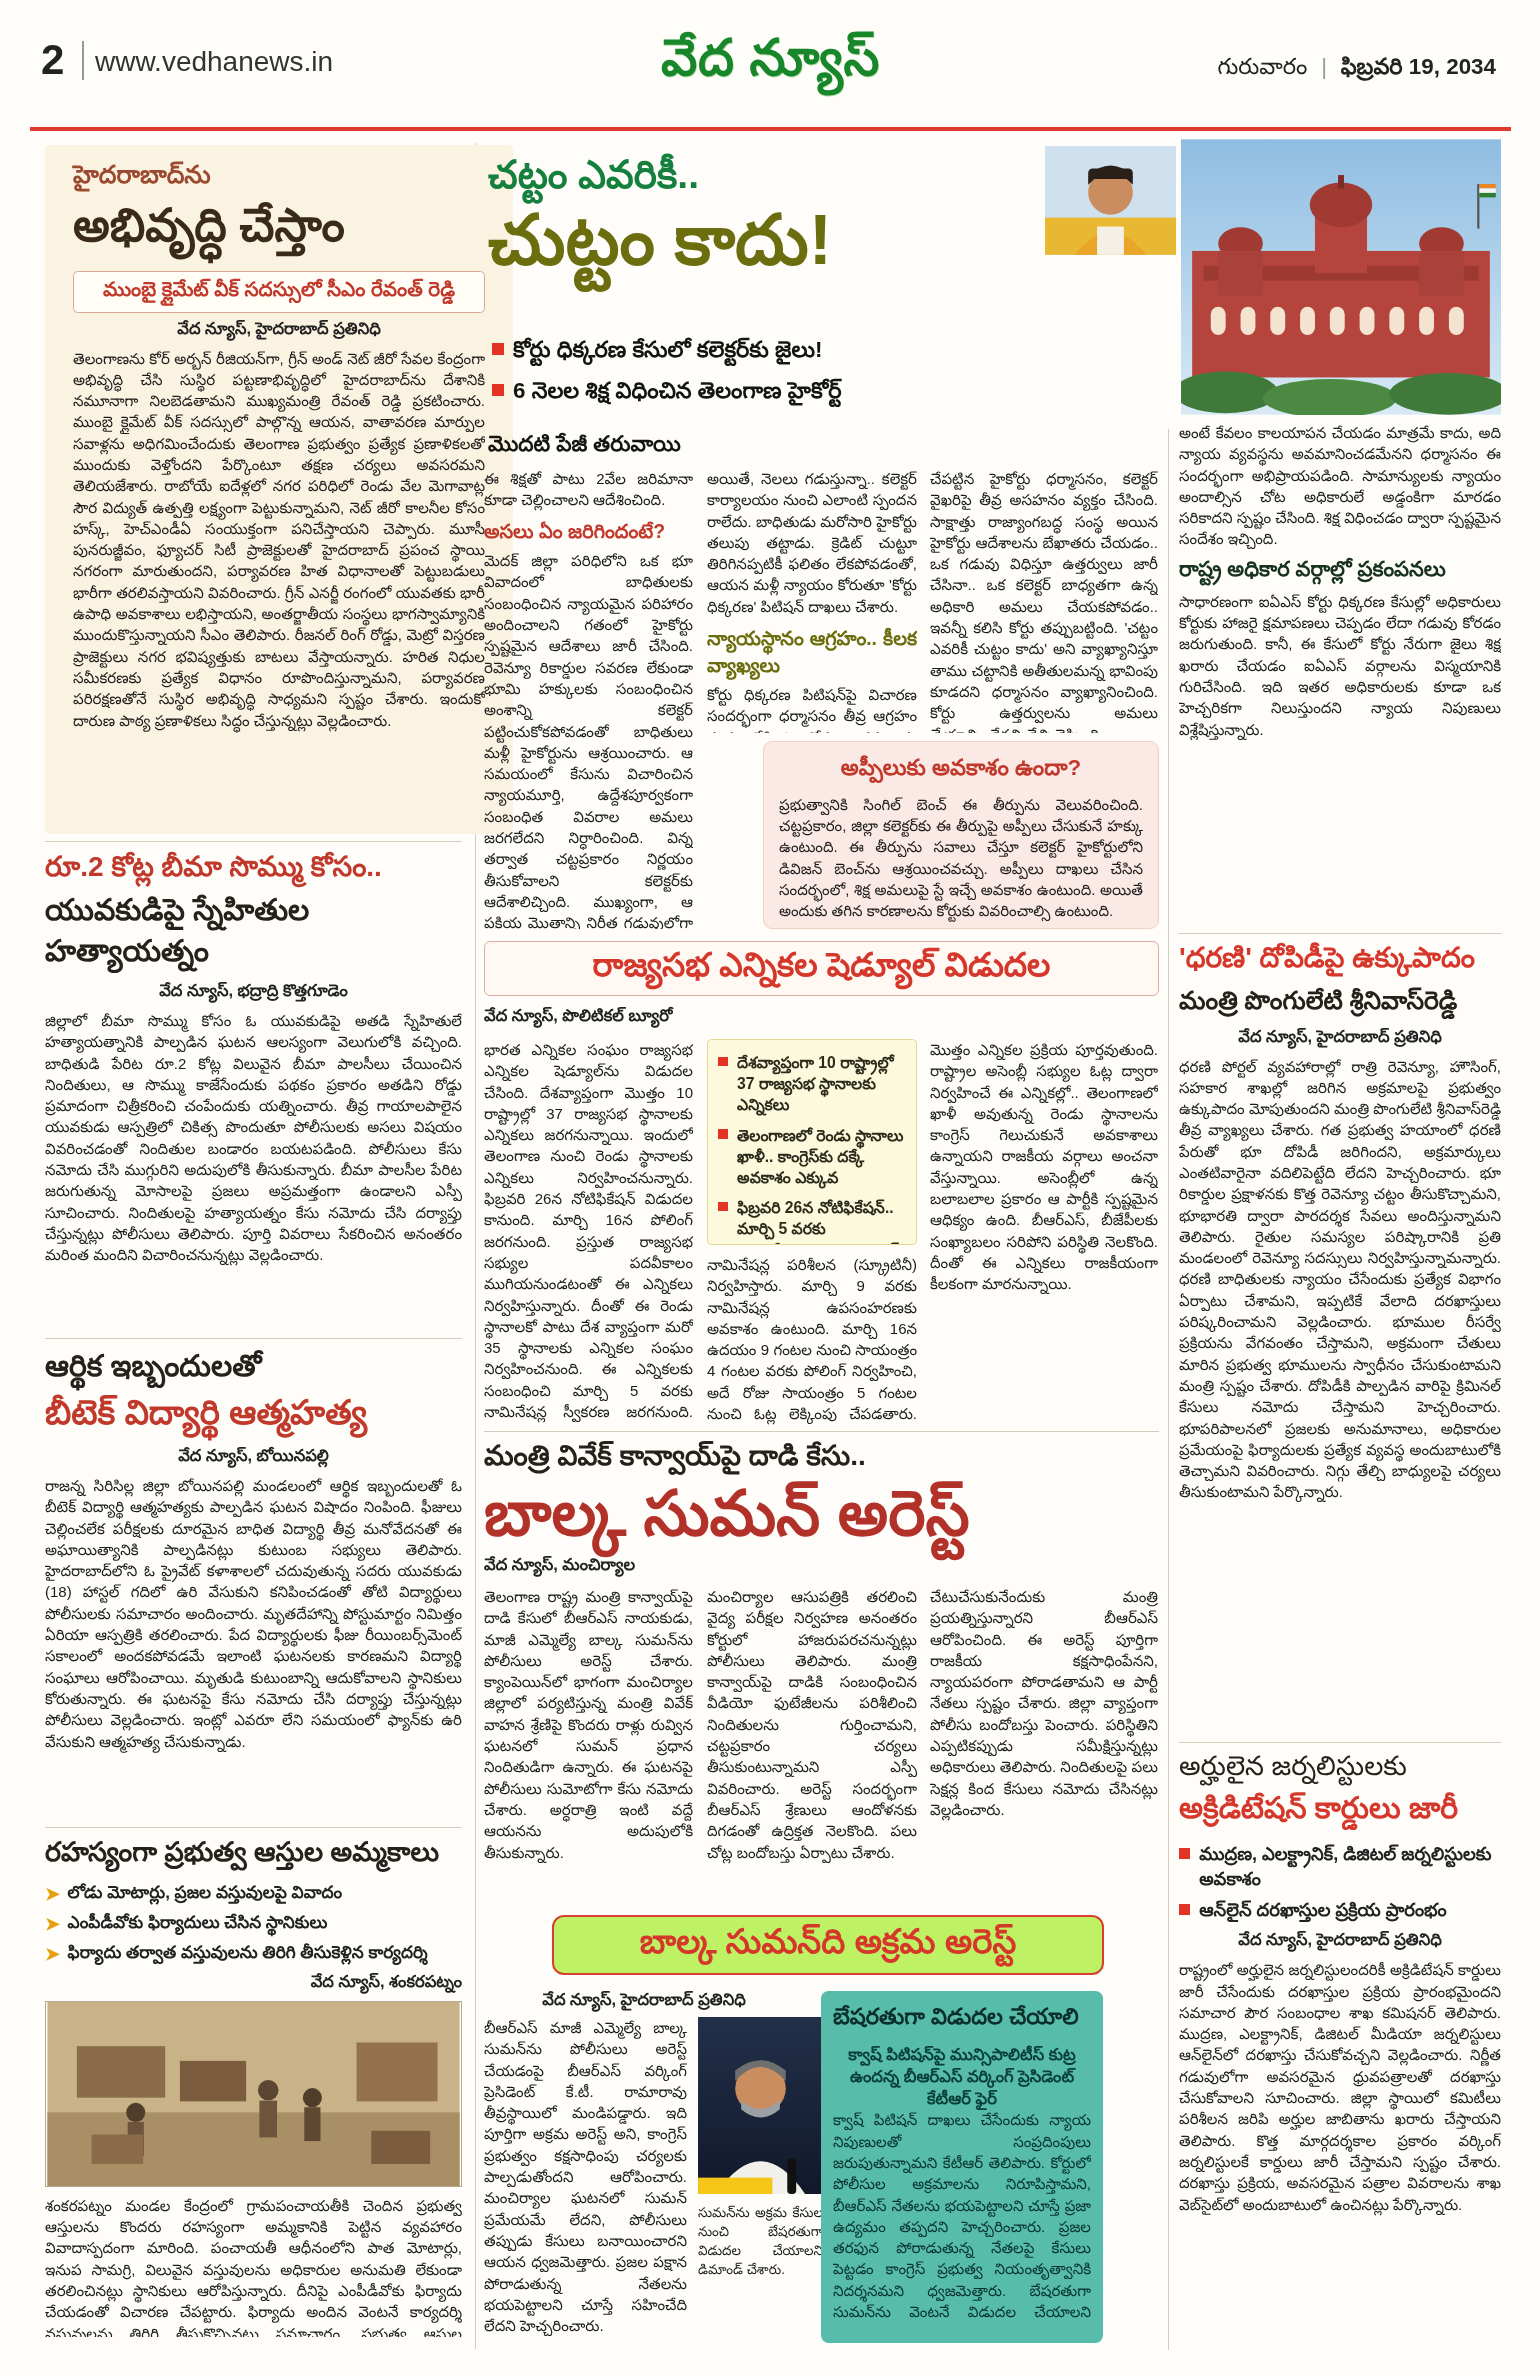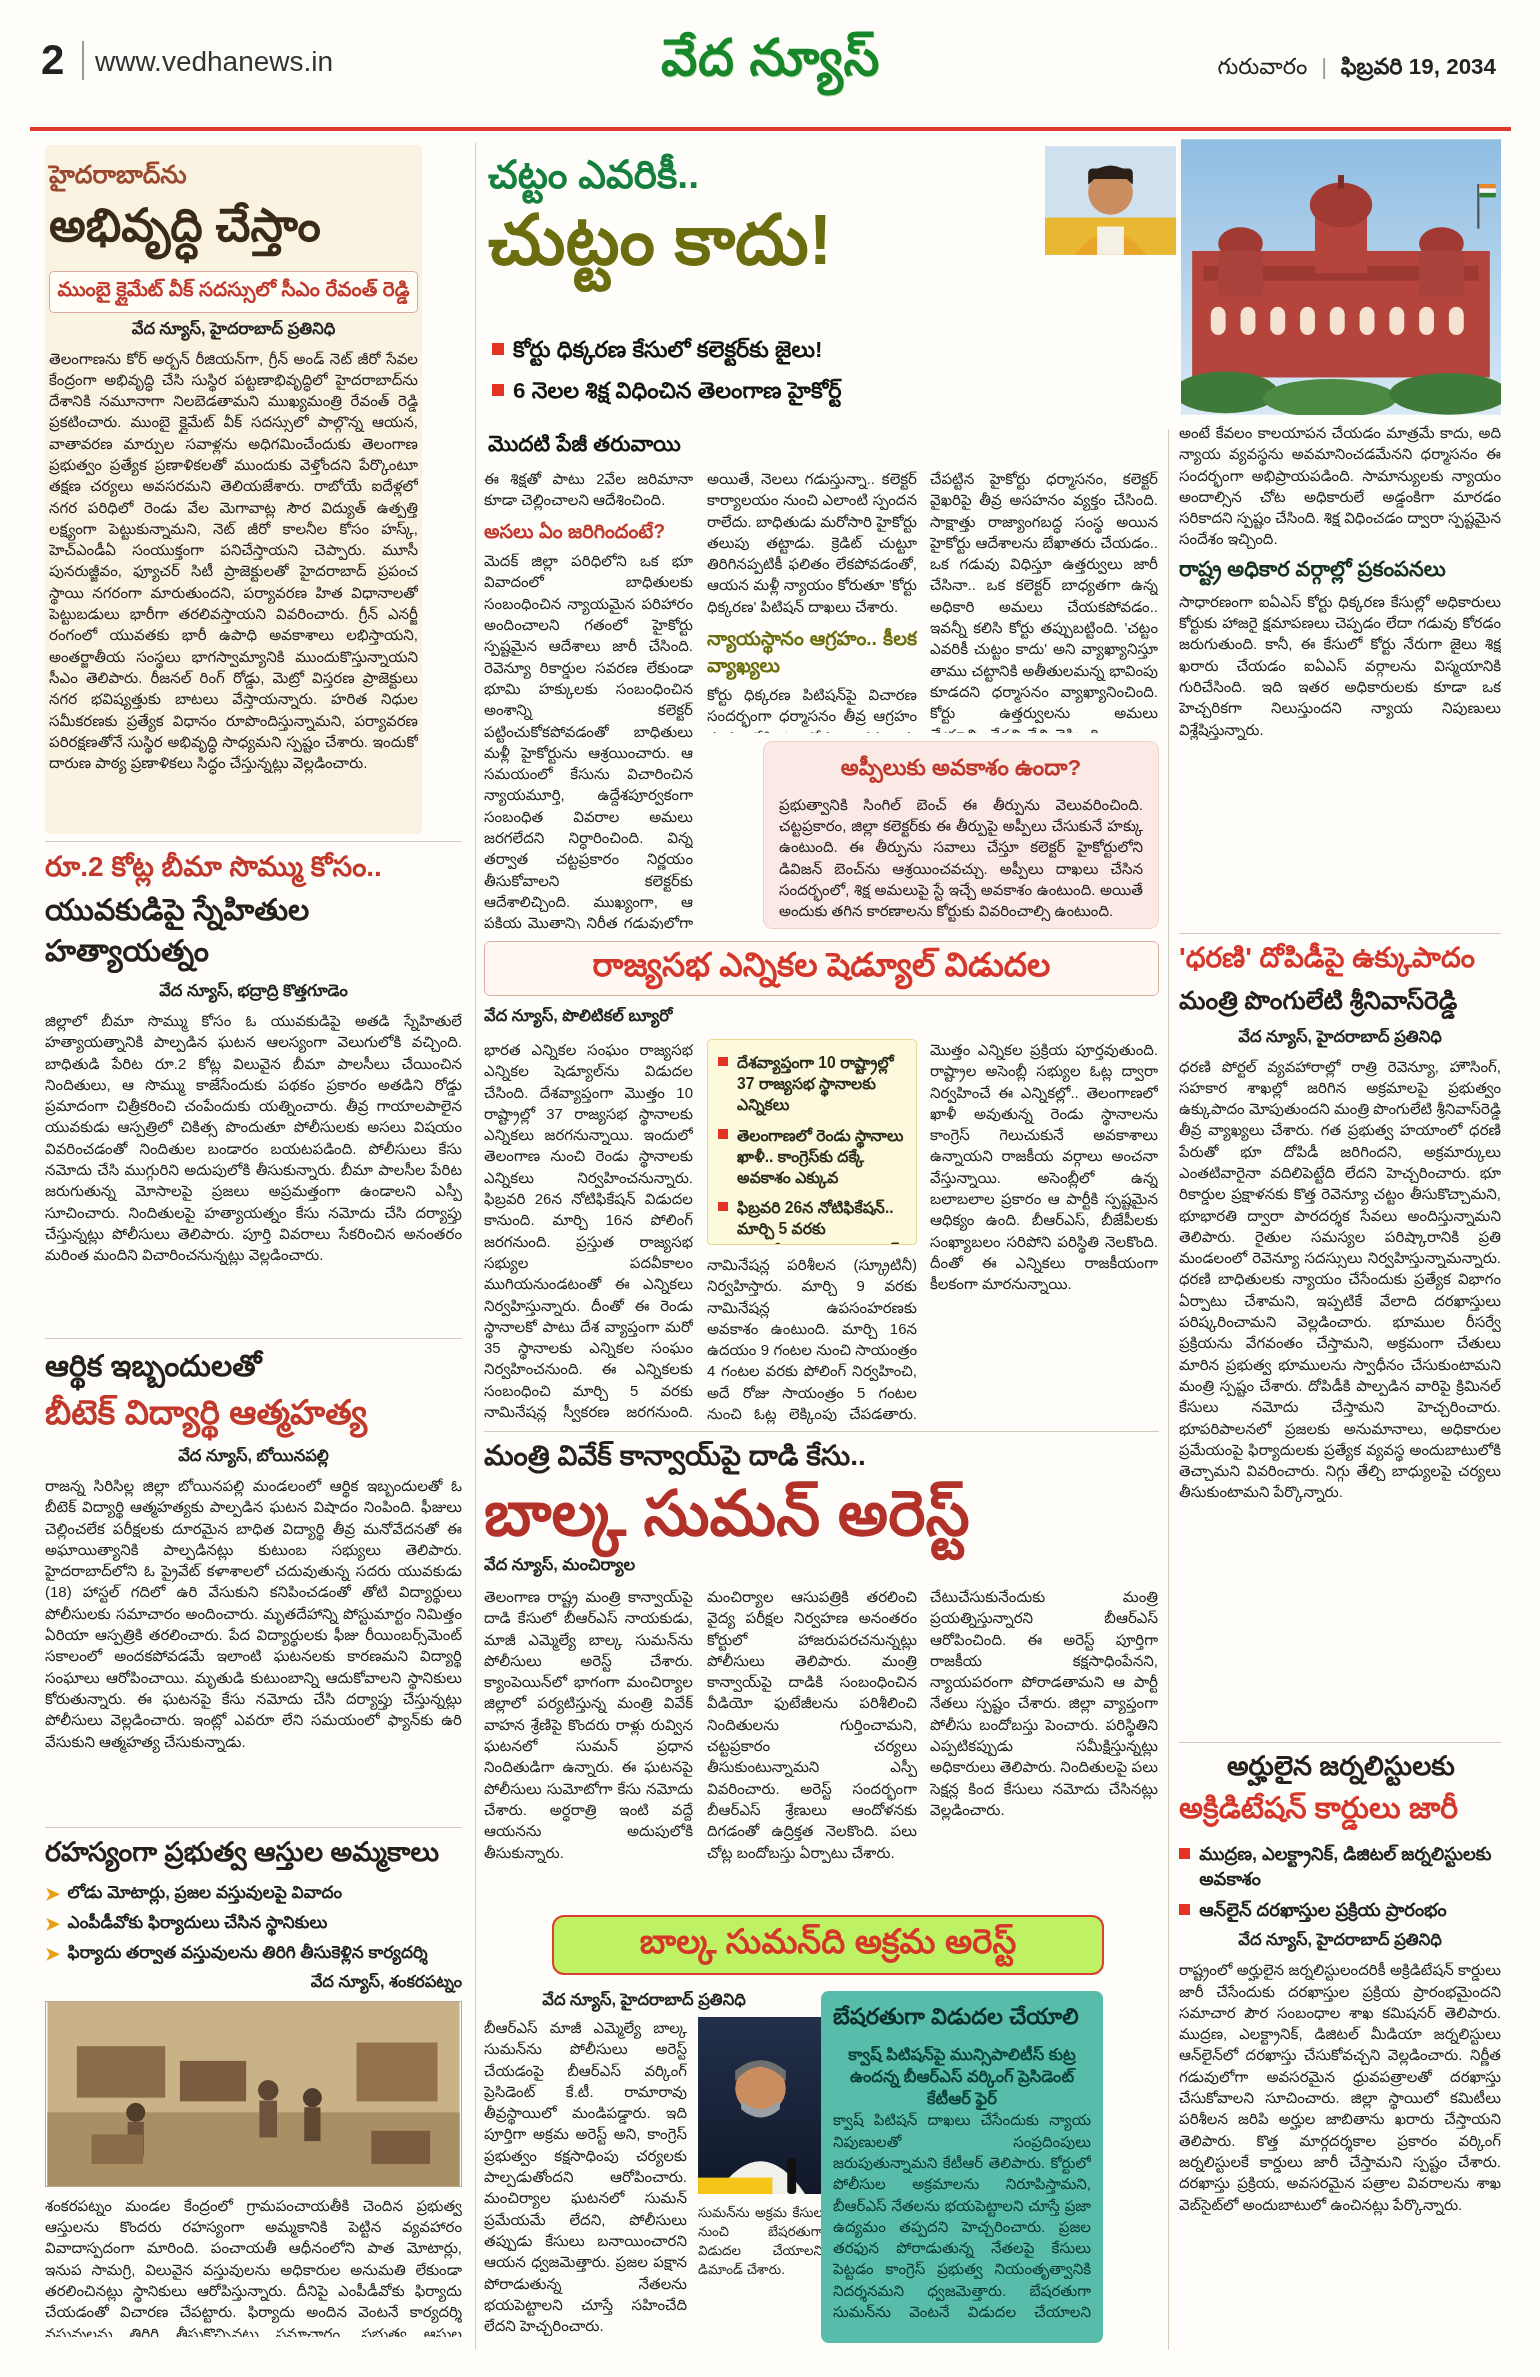--- a/index.html
+++ b/index.html
@@ -47,21 +47,21 @@
       <span>గురువారం</span>
       <span style="margin:0 7.5px; color:#999;">|</span>
       <b>ఫిబ్రవరి 19, 2034</b>
     </div>
   </header>
   <div class="red-rule"></div>
 
   <div class="vline" style="left:475px; top:143px; height:2206px;"></div>
   <div class="vline" style="left:1168px; top:429px; height:1921px;"></div>
 
-  <section class="abs cream" style="left:45px; top:145px; width:377px; height:689px; padding:15px 4px;">
+  <section class="abs cream" style="left:45px; top:145px; width:468px; height:689px; padding:15px 28px;">
     <div style="font-size:25px; font-weight:800; color:#9b4a2f;">హైదరాబాద్‌ను</div>
     <div style="font-size:46px; font-weight:800; color:#3a2a18; margin-top:3px;">అభివృద్ధి చేస్తాం</div>
     <div class="subhead-box">
       <span style="color:#c0392b; font-weight:800; font-size:20px;">ముంబై క్లైమేట్ వీక్ సదస్సులో సీఎం రేవంత్ రెడ్డి</span>
     </div>
     <div class="byline">వేద న్యూస్, హైదరాబాద్ ప్రతినిధి</div>
     <div class="body-text" style="height:432px;">తెలంగాణను కోర్ అర్బన్ రీజియన్‌గా, గ్రీన్ అండ్ నెట్ జీరో సేవల కేంద్రంగా అభివృద్ధి చేసి సుస్థిర పట్టణాభివృద్ధిలో హైదరాబాద్‌ను దేశానికి నమూనాగా నిలబెడతామని ముఖ్యమంత్రి రేవంత్ రెడ్డి ప్రకటించారు. ముంబై క్లైమేట్ వీక్ సదస్సులో పాల్గొన్న ఆయన, వాతావరణ మార్పుల సవాళ్లను అధిగమించేందుకు తెలంగాణ ప్రభుత్వం ప్రత్యేక ప్రణాళికలతో ముందుకు వెళ్తోందని పేర్కొంటూ తక్షణ చర్యలు అవసరమని తెలియజేశారు. రాబోయే ఐదేళ్లలో నగర పరిధిలో రెండు వేల మెగావాట్ల సౌర విద్యుత్ ఉత్పత్తి లక్ష్యంగా పెట్టుకున్నామని, నెట్ జీరో కాలనీల కోసం హస్క్, హెచ్‌ఎండీఏ సంయుక్తంగా పనిచేస్తాయని చెప్పారు. మూసీ పునరుజ్జీవం, ఫ్యూచర్ సిటీ ప్రాజెక్టులతో హైదరాబాద్ ప్రపంచ స్థాయి నగరంగా మారుతుందని, పర్యావరణ హిత విధానాలతో పెట్టుబడులు భారీగా తరలివస్తాయని వివరించారు. గ్రీన్ ఎనర్జీ రంగంలో యువతకు భారీ ఉపాధి అవకాశాలు లభిస్తాయని, అంతర్జాతీయ సంస్థలు భాగస్వామ్యానికి ముందుకొస్తున్నాయని సీఎం తెలిపారు. రీజనల్ రింగ్ రోడ్డు, మెట్రో విస్తరణ ప్రాజెక్టులు నగర భవిష్యత్తుకు బాటలు వేస్తాయన్నారు. హరిత నిధుల సమీకరణకు ప్రత్యేక విధానం రూపొందిస్తున్నామని, పర్యావరణ పరిరక్షణతోనే సుస్థిర అభివృద్ధి సాధ్యమని స్పష్టం చేశారు. ఇందుకో దారుణ పాఠ్య ప్రణాళికలు సిద్ధం చేస్తున్నట్లు వెల్లడించారు.</div>
   </section>
 
   <div class="hline" style="left:45px; top:841px; width:417px;"></div>
@@ -286,21 +286,21 @@
   <section class="abs" style="left:1179px; top:942px; width:322px; height:796px;">
     <div style="font-size:28px; font-weight:800; color:#d6372b;">'ధరణి' దోపిడీపై ఉక్కుపాదం</div>
     <div style="font-size:25px; font-weight:800; color:#26211a; margin-top:4.5px;">మంత్రి పొంగులేటి శ్రీనివాస్‌రెడ్డి</div>
     <div class="byline">వేద న్యూస్, హైదరాబాద్ ప్రతినిధి</div>
     <div class="body-text" style="height:671px;">ధరణి పోర్టల్ వ్యవహారాల్లో రాత్రి రెవెన్యూ, హౌసింగ్, సహకార శాఖల్లో జరిగిన అక్రమాలపై ప్రభుత్వం ఉక్కుపాదం మోపుతుందని మంత్రి పొంగులేటి శ్రీనివాస్‌రెడ్డి తీవ్ర వ్యాఖ్యలు చేశారు. గత ప్రభుత్వ హయాంలో ధరణి పేరుతో భూ దోపిడీ జరిగిందని, అక్రమార్కులు ఎంతటివారైనా వదిలిపెట్టేది లేదని హెచ్చరించారు. భూ రికార్డుల ప్రక్షాళనకు కొత్త రెవెన్యూ చట్టం తీసుకొచ్చామని, భూభారతి ద్వారా పారదర్శక సేవలు అందిస్తున్నామని తెలిపారు. రైతుల సమస్యల పరిష్కారానికి ప్రతి మండలంలో రెవెన్యూ సదస్సులు నిర్వహిస్తున్నామన్నారు. ధరణి బాధితులకు న్యాయం చేసేందుకు ప్రత్యేక విభాగం ఏర్పాటు చేశామని, ఇప్పటికే వేలాది దరఖాస్తులు పరిష్కరించామని వెల్లడించారు. భూముల రీసర్వే ప్రక్రియను వేగవంతం చేస్తామని, అక్రమంగా చేతులు మారిన ప్రభుత్వ భూములను స్వాధీనం చేసుకుంటామని మంత్రి స్పష్టం చేశారు. దోపిడీకి పాల్పడిన వారిపై క్రిమినల్ కేసులు నమోదు చేస్తామని హెచ్చరించారు. భూపరిపాలనలో ప్రజలకు అనుమానాలు, అధికారుల ప్రమేయంపై ఫిర్యాదులకు ప్రత్యేక వ్యవస్థ అందుబాటులోకి తెచ్చామని వివరించారు. నిగ్గు తేల్చి బాధ్యులపై చర్యలు తీసుకుంటామని పేర్కొన్నారు.</div>
   </section>
 
   <div class="hline" style="left:1179px; top:1742px; width:322px;"></div>
 
   <section class="abs" style="left:1179px; top:1751px; width:322px; height:604px;">
-    <div style="font-size:27px; font-weight:700; color:#26211a;margin-left:48px;">అర్హులైన జర్నలిస్టులకు</div>
+    <div style="font-size:27px; font-weight:400; color:#26211a;">అర్హులైన జర్నలిస్టులకు</div>
     <div style="font-size:30px; font-weight:800; color:#d6372b; margin-top:3px; margin-bottom:10.4px;">అక్రిడిటేషన్ కార్డులు జారీ</div>
     <div class="acc-bullet">
         <span class="sq"></span>
         <span>ముద్రణ, ఎలక్ట్రానిక్, డిజిటల్ జర్నలిస్టులకు అవకాశం</span>
       </div>
     <div class="acc-bullet">
         <span class="sq"></span>
         <span>ఆన్‌లైన్ దరఖాస్తుల ప్రక్రియ ప్రారంభం</span>
       </div>
     <div class="byline">వేద న్యూస్, హైదరాబాద్ ప్రతినిధి</div>

